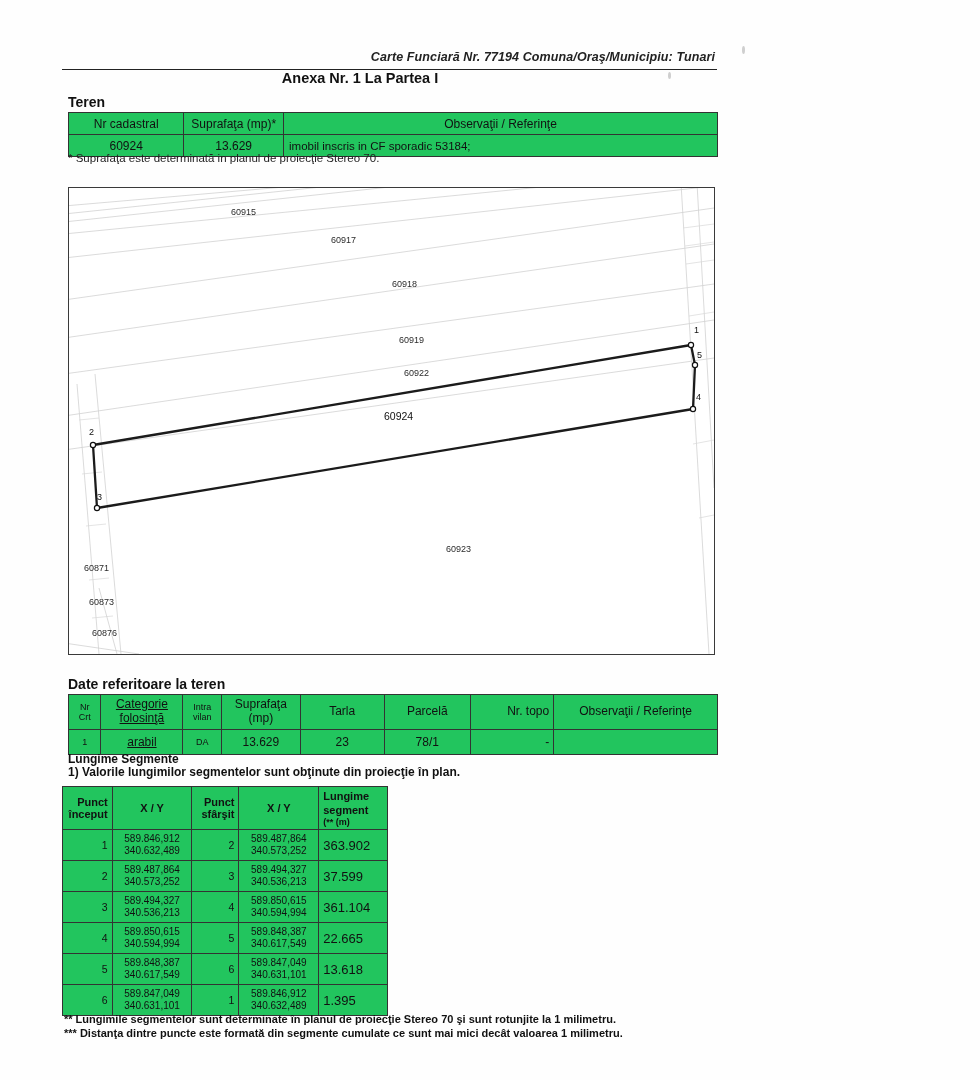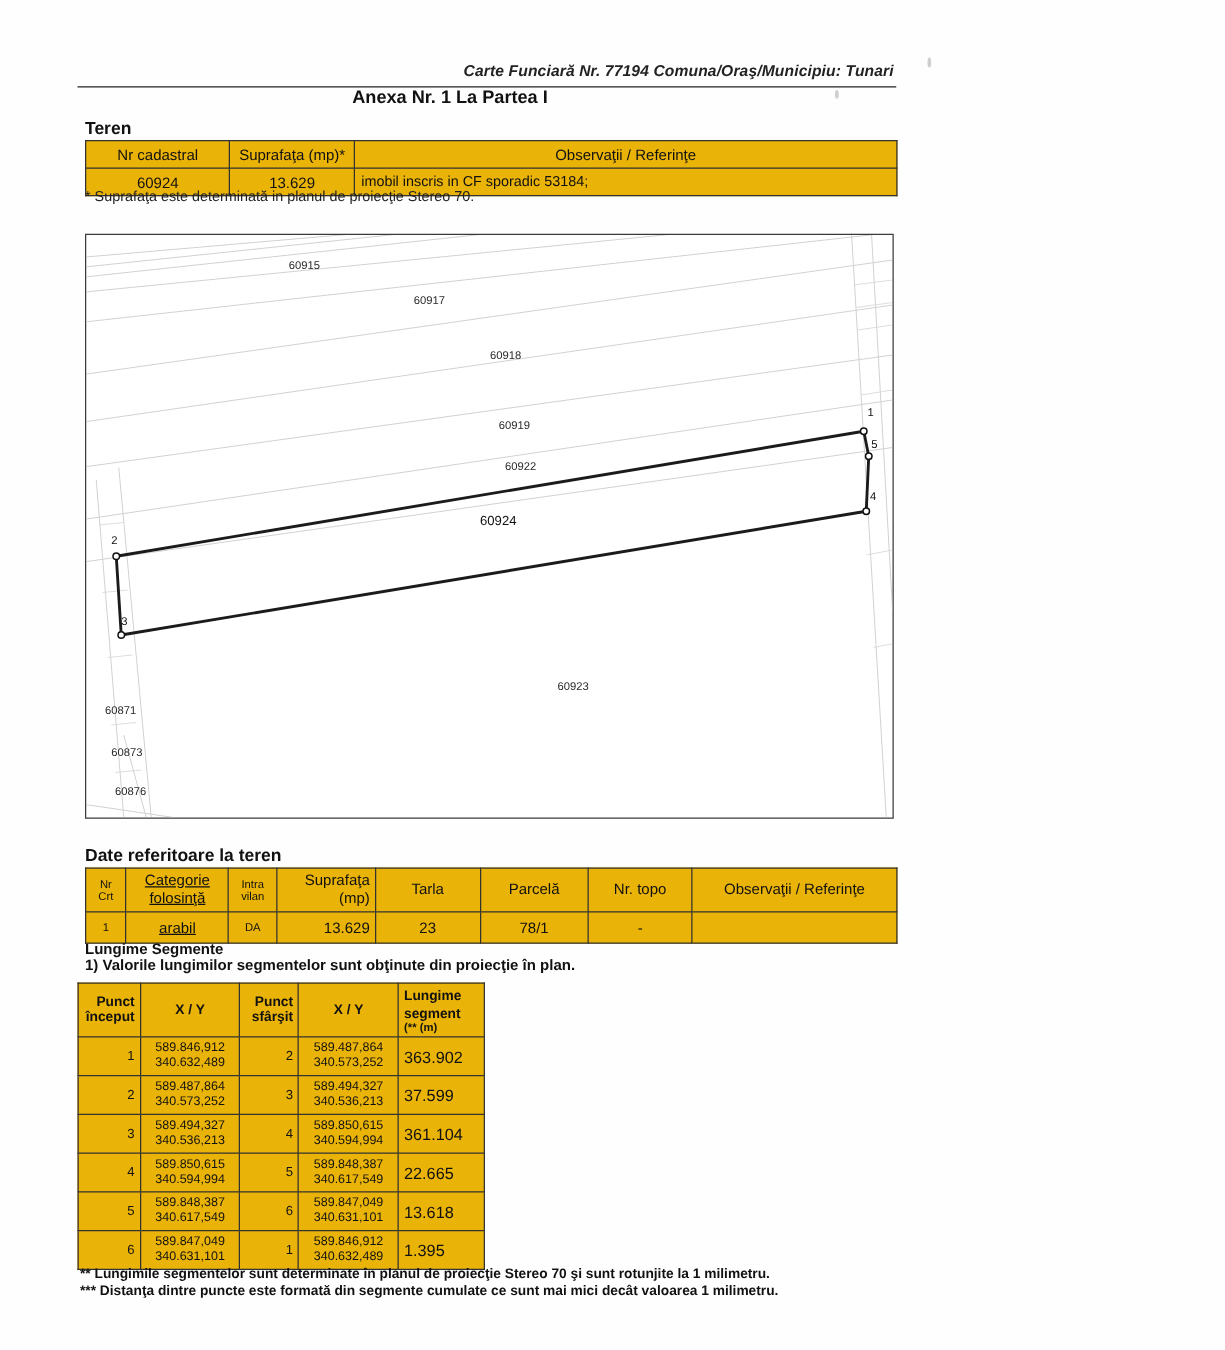--- a/index.html
+++ b/index.html
@@ -67,21 +67,21 @@
     color: #222;
   }
   #note-stereo { left: 68px; top: 152px; }
 
   
   table.doc {
     position: absolute;
     border-collapse: collapse;
     font-size: 12px;
     color: #111;
-    background: #eab308;
+    background: #22c55e;
   }
   table.doc td, table.doc th {
     border: 1px solid #333;
     padding: 2px 4px;
     font-weight: normal;
     vertical-align: middle;
   }
 
   #tbl-teren { left: 68px; top: 112px; width: 650px; }
   #tbl-teren th, #tbl-teren td { height: 17px; }
@@ -126,24 +126,24 @@
     fill: #111;
   }
 
   
   #tbl-date { left: 68px; top: 694px; width: 650px; }
   #tbl-date th { height: 30px; text-align: center; line-height: 1.15; }
   #tbl-date td { height: 20px; text-align: center; }
   #tbl-date .d1 { width: 26px;  font-size: 9px; }
   #tbl-date .d2 { width: 78px; text-decoration: underline;  }
   #tbl-date .d3 { width: 32px;  font-size: 9px; }
-  #tbl-date .d4 { width: 74px; text-align: right;  }
+  #tbl-date .d4 { width: 74px;  }
   #tbl-date .d5 { width: 86px;  }
   #tbl-date .d6 { width: 86px;  }
-  #tbl-date .d7 { width: 86px;  }
+  #tbl-date .d7 { width: 86px; text-align: right;  }
   #tbl-date .d8 { width: 178px; }
 
   
   #lung-label {
     position: absolute;
     left: 68px; top: 752px;
     font-size: 12px; font-weight: bold; color: #111;
   }
   #lung-note {
     position: absolute;

